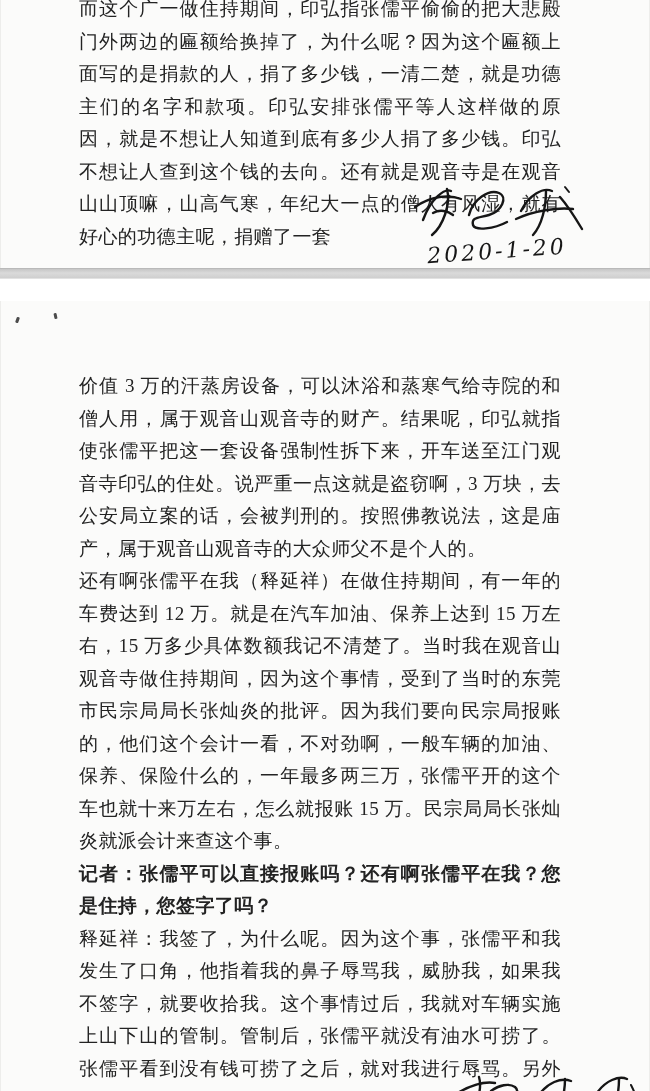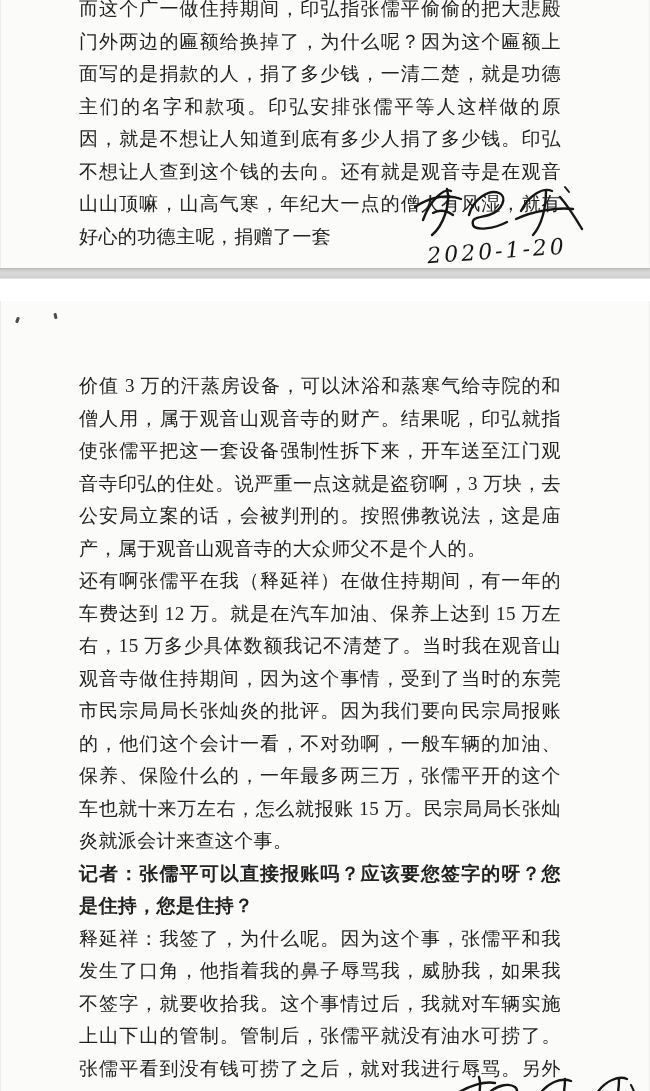--- a/index.html
+++ b/index.html
@@ -69,21 +69,21 @@
 
 <div class="page-gap"></div>
 
 <div id="page2" class="page">
   <span id="speck1" class="speck"></span>
   <span id="speck2" class="speck"></span>
 
   <div class="textblock">
     <p>价值 3 万的汗蒸房设备，可以沐浴和蒸寒气给寺院的和僧人用，属于观音山观音寺的财产。结果呢，印弘就指使张儒平把这一套设备强制性拆下来，开车送至江门观音寺印弘的住处。说严重一点这就是盗窃啊，3 万块，去公安局立案的话，会被判刑的。按照佛教说法，这是庙产，属于观音山观音寺的大众师父不是个人的。</p>
     <p>还有啊张儒平在我（释延祥）在做住持期间，有一年的车费达到 12 万。就是在汽车加油、保养上达到 15 万左右，15 万多少具体数额我记不清楚了。当时我在观音山观音寺做住持期间，因为这个事情，受到了当时的东莞市民宗局局长张灿炎的批评。因为我们要向民宗局报账的，他们这个会计一看，不对劲啊，一般车辆的加油、保养、保险什么的，一年最多两三万，张儒平开的这个车也就十来万左右，怎么就报账 15 万。民宗局局长张灿炎就派会计来查这个事。</p>
-    <p class="para-bold">记者：张儒平可以直接报账吗？应该要您签字的呀？您是住持，您是住持？</p>
+    <p class="para-bold">记者：张儒平可以直接报账吗？还有啊张儒平在我？您是住持，您签字了吗？</p>
     <p>释延祥：我签了，为什么呢。因为这个事，张儒平和我发生了口角，他指着我的鼻子辱骂我，威胁我，如果我不签字，就要收拾我。这个事情过后，我就对车辆实施上山下山的管制。管制后，张儒平就没有油水可捞了。张儒平看到没有钱可捞了之后，就对我进行辱骂。另外张儒平当司机期间，利用和印弘的关系，把他的老婆罗成香和他的小姨子罗五妹和罗五妹的老公王俊安排进观音山观音寺。张儒平的老婆罗成香负责收清功德箱里的款项，张儒平的小姨子罗五妹和他妹夫王俊负责看管功德箱。从而印弘和张儒平就能达到控制观音山观音寺的</p>
   </div>
 
   <svg class="sig-name2" viewBox="0 0 208 52" role="img" aria-label="释延祥">
     <path class="sig-stroke" d="M6,30 C26,16 44,10 56,12"></path>
     <path class="sig-stroke" d="M40,6 C44,20 36,38 26,48"></path>
     <path class="sig-stroke" d="M52,20 C60,14 70,12 76,16 C82,21 74,30 64,32 C56,34 54,40 62,42 C72,44 84,38 92,30"></path>
     <path class="sig-stroke" d="M100,24 C108,12 122,6 132,10"></path>
     <path class="sig-stroke" d="M96,32 C114,24 138,20 152,23"></path>
     <path class="sig-stroke" d="M126,8 C126,22 122,38 114,48"></path>

